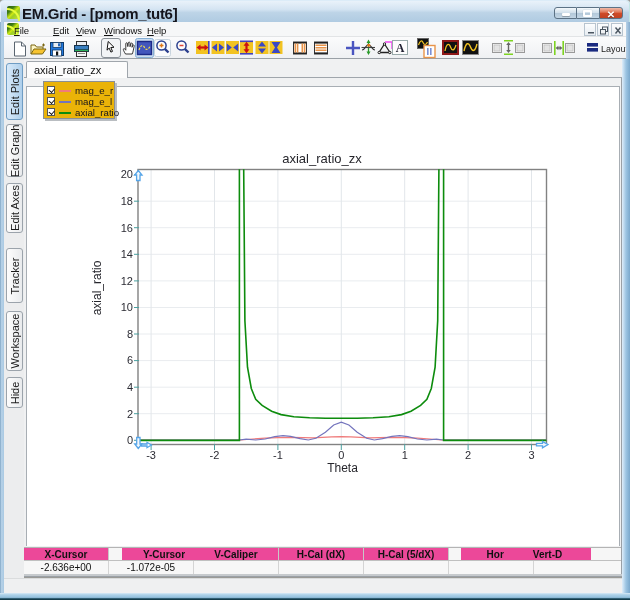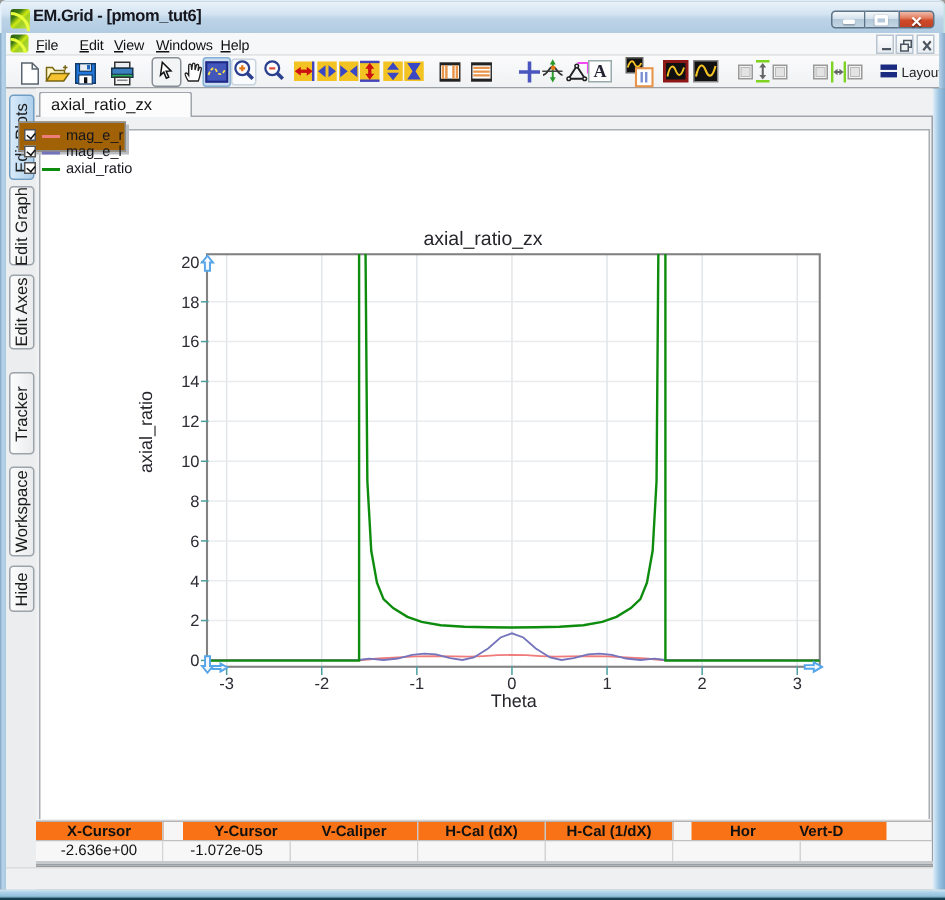--- a/index.html
+++ b/index.html
@@ -9,21 +9,21 @@
 
 
 #titlebar { left:0; top:0; width:630px; height:22px; border-radius:4px 4px 0 0;
   background:linear-gradient(#e9f2fa 0%, #d4e4f2 40%, #bdd4e7 55%, #b0cbe2 100%);
   border-top:1px solid #dcecf8;
   box-shadow:inset 1px 0 0 #e6f2fb, inset -1px 0 0 #c2e4e4; }
 #titleicon { left:7px; top:6px; width:13px; height:13px; border-radius:2px;
   background:linear-gradient(135deg, #2a5a10 0%, #3f7d16 30%, #cde812 50%, #9ecf25 62%, #c3e34a 100%); }
 #titleicon:after { content:""; position:absolute; left:0px; top:2px; width:11px; height:11px;
   border-radius:0 14px 0 0; border-top:2.5px solid #eaff3c; border-right:2.5px solid #eaff3c; }
-#titletext { left:22px; top:5px; font-size:11px; font-weight:bold; letter-spacing:-0.3px; color:#15151d; }
+#titletext { left:22px; top:5px; font-size:15px; font-weight:bold; letter-spacing:-0.3px; color:#15151d; }
 
 .capbtn { top:7px; height:12px; border:1px solid #5c7285;
   background:linear-gradient(#f4f8fb 0%, #d3e1ec 45%, #b3c8d9 50%, #c3d6e5 100%); }
 #btnmin { left:554px; width:23px; border-radius:3px 0 0 3px; }
 #btnmax { left:577px; width:22px; border-left:none; border-right:none; }
 #btncls { left:599px; width:24px; border-radius:0 3px 3px 0;
   background:linear-gradient(#f0b9a8 0%, #e07b5d 40%, #cf4a28 55%, #c04224 100%); }
 #btnmin i { position:absolute; left:6.5px; top:5px; width:8px; height:3px; background:#fff; border-radius:1px; box-shadow:0 1px 1px #00000044;}
 #btnmax i { position:absolute; left:6px; top:2px; width:9px; height:7px; border:2px solid #fff; border-radius:1px; box-shadow:0 0 1px #00000055;}
 #btncls i { position:absolute; left:0; top:0.5px; width:100%; text-align:center; color:#fff; font-size:10px; font-weight:bold; font-style:normal; text-shadow:0 1px 1px #00000066;}
@@ -50,33 +50,33 @@
 
 
 #docarea { left:24px; top:59px; width:598px; height:518px; background:#f0f1f2;
   border-right:1px solid #9aa0a6; }
 #tabbar { left:24px; top:59px; width:598px; height:19px; background:#f0f1f2; border-bottom:1px solid #a0a6ac; }
 #doctab { left:26px; top:61px; width:102px; height:17px; background:#fcfcfc;
   border:1px solid #a0a6ac; border-bottom:none; border-radius:2px 2px 0 0;
   font-size:11px; color:#111; padding:2px 0 0 7px; }
 #plotpane { left:26px; top:86px; width:594px; height:460px; background:#ffffff;
   border:1px solid #a8aeb4; border-bottom:none; }
-#legend { left:12px; top:81px; width:72px; height:20px; background:#a16207;
+#legend { left:43px; top:81px; width:72px; height:38px; background:#eab308;
   border:1px solid #8a8f94; box-shadow:2px 2px 0 #b9bdc1; font-size:9.7px; color:#14141c; }
 .lrow { position:absolute; left:3px; height:12px; }
 .lrow .cb { position:absolute; left:0; top:1px; width:8px; height:8px; background:#fff; border:1px solid #555; }
 .lrow .cb:after { content:""; position:absolute; left:1px; top:1px; width:4px; height:2.5px;
   border-left:1.6px solid #111; border-bottom:1.6px solid #111; transform:rotate(-50deg); }
 .lrow .ln { position:absolute; left:12px; top:5px; width:12px; height:2px; }
 .lrow .tx { position:absolute; left:28px; top:0px; }
 
 
 #stable { left:24px; top:547px; width:597px; height:27px; background:#f6f6f6; font-size:10px; color:#111; }
 .shead { position:absolute; top:1px; height:12px; width:85px; text-align:center; font-weight:bold;
-  border-right:1px solid #c8c8c8; padding-top:1px; background:#f97316;}
+  border-right:1px solid #c8c8c8; padding-top:1px; background:#ec4899;}
 .sval { position:absolute; top:14px; height:13px; width:85px; text-align:center;
   border-right:1px solid #d4d4d4; padding-top:1px; background:#f7f7f7;}
 #stable .topline { position:absolute; left:0; top:0; width:100%; height:1px; background:#b4b4b4; }
 #stable .midline { position:absolute; left:0; top:13px; width:100%; height:1px; background:#c0c0c0; }
 #stable .botline { position:absolute; left:0; top:27px; width:100%; height:1px; background:#9a9a9a; }
 
 #mdibottom { left:24px; top:574px; width:598px; height:3px; background:#c6cacd; border-bottom:1px solid #9aa0a6;}
 #statusbar { left:4px; top:578px; width:622px; height:15px; background:#eff0f1; border-top:1px solid #dadcdd; }
 
 
@@ -96,21 +96,21 @@
   </div>
 <div id="btnmax" class="abs capbtn">
     <i></i>
   </div>
 <div id="btncls" class="abs capbtn">
     <i>✕</i>
   </div>
 
 <div id="menubar" class="abs">
   <div id="mdiicon"></div>
-  <div class="menuitem" style="left:20px"><u>F</u>ile</div>
+  <div class="menuitem" style="left:10px"><u>F</u>ile</div>
   <div class="menuitem" style="left:49px"><u>E</u>dit</div>
   <div class="menuitem" style="left:72px"><u>V</u>iew</div>
   <div class="menuitem" style="left:100px"><u>W</u>indows</div>
   <div class="menuitem" style="left:143px"><u>H</u>elp</div>
   <div class="mdibtn" style="left:580px"><svg width="12" height="13">
         <rect x="3" y="8" width="6" height="1.5" fill="#4a5560"></rect>
       </svg></div>
   <div class="mdibtn" style="left:593px"><svg width="12" height="13">
         <rect x="4.5" y="3" width="5" height="4.5" fill="none" stroke="#4a5560"></rect>
         <rect x="2.5" y="5.5" width="5" height="4.5" fill="#f0f2f4" stroke="#4a5560"></rect>
@@ -421,21 +421,21 @@
 </div>
 
 <div id="stable" class="abs">
   <div class="topline"></div>
     <div class="midline"></div>
     <div class="botline"></div>
   <div class="shead" style="left:0px">X-Cursor</div>
   <div class="shead" style="left:98px">Y-Cursor</div>
   <div class="shead" style="left:170px">V-Caliper</div>
   <div class="shead" style="left:255px">H-Cal (dX)</div>
-  <div class="shead" style="left:340px">H-Cal (1/dX)</div>
+  <div class="shead" style="left:340px">H-Cal (5/dX)</div>
   <div class="shead" style="left:437px">Horz-D</div>
   <div class="shead" style="left:480px; width:87px; border-right:none">Vert-D</div>
   <div class="sval" style="left:0px">-2.636e+00</div>
   <div class="sval" style="left:85px">-1.072e-05</div>
   <div class="sval" style="left:170px"></div>
   <div class="sval" style="left:255px"></div>
   <div class="sval" style="left:340px"></div>
   <div class="sval" style="left:425px"></div>
   <div class="sval" style="left:510px; width:87px; border-right:none"></div>
 </div>

